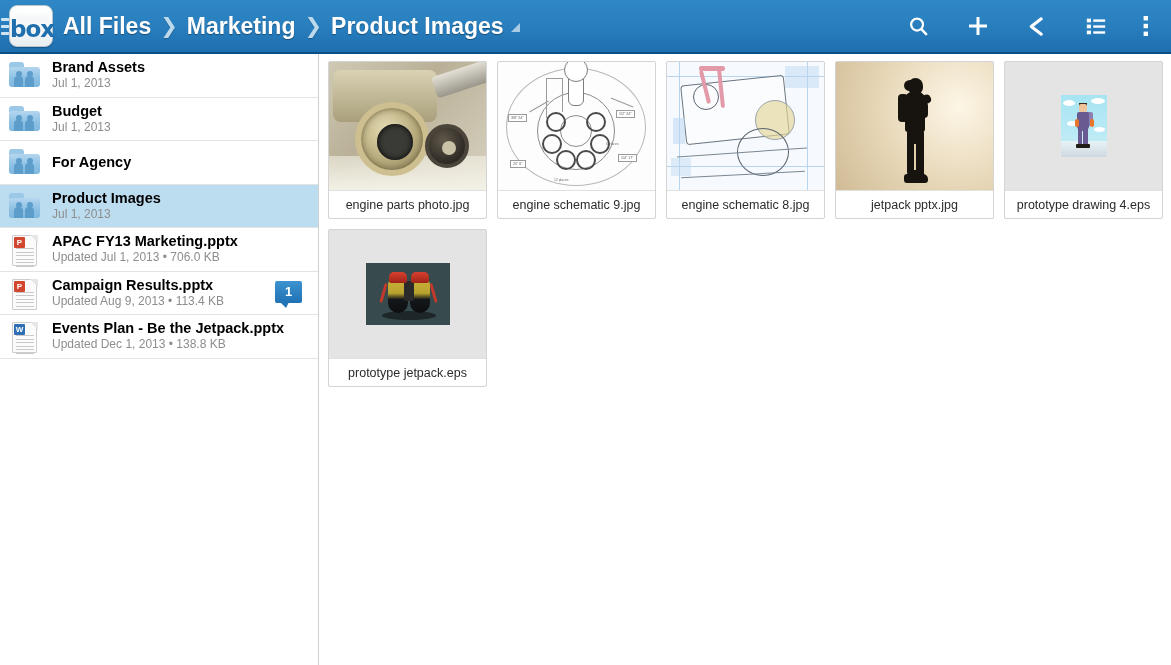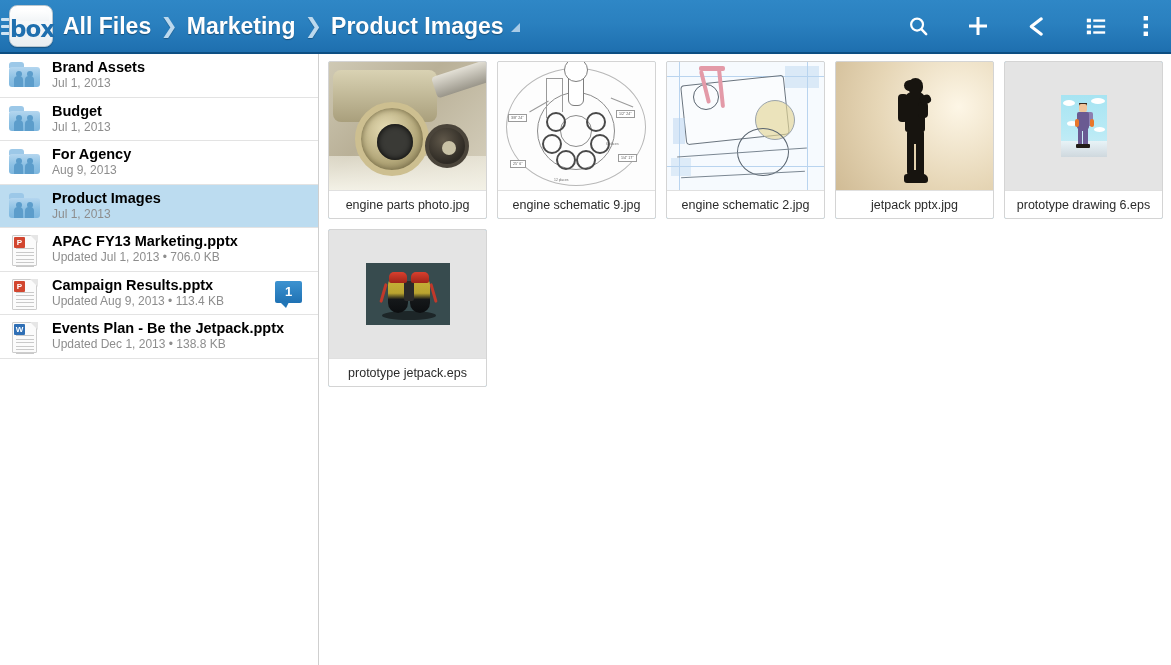--- a/index.html
+++ b/index.html
@@ -437,21 +437,20 @@
           <div class="tab"></div>
           <div class="body"></div>
           <div class="h1"></div>
           <div class="h2"></div>
           <div class="p1"></div>
           <div class="p2"></div>
         </div>
     </div>
     <div class="row-text">
       <div class="row-title">For Agency</div>
-      <div class="row-sub">Aug 9, 2013</div>
     </div>
   </div>
 
   <div class="side-row selected">
     <div class="row-icon">
       <div class="ico-folder">
           <div class="tab"></div>
           <div class="body"></div>
           <div class="h1"></div>
           <div class="h2"></div>
@@ -593,21 +592,21 @@
           <div class="circ" style="left:26px;top:22px;width:26px;height:26px"></div>
           <div class="pink-line" style="left:36px;top:8px;width:4px;height:34px;transform:rotate(-14deg)"></div>
           <div class="pink-line" style="left:52px;top:6px;width:4px;height:40px;transform:rotate(-6deg)"></div>
           <div class="pink-line" style="left:32px;top:4px;width:26px;height:5px"></div>
           <div class="gray-line" style="left:10px;top:90px;width:130px;height:1px;transform:rotate(-4deg)"></div>
           <div class="gray-line" style="left:14px;top:112px;width:124px;height:1px;transform:rotate(-3deg)"></div>
           <div class="blue-line" style="left:6px;top:56px;width:12px;height:26px;background:rgba(185,212,239,.5)"></div>
           <div class="blue-line" style="left:4px;top:96px;width:20px;height:18px;background:rgba(185,212,239,.4)"></div>
         </div>
       </div>
-      <div class="tile-label">engine schematic 2.jpg</div>
+      <div class="tile-label">engine schematic 8.jpg</div>
     </div>
 
     <div class="tile">
       <div class="tile-thumb">
         <div class="art art-jet">
           <div class="person">
             <div class="pack"></div>
             <div class="helmet"></div>
             <div class="head"></div>
             <div class="torso"></div>
@@ -634,21 +633,21 @@
           <div class="fig-hair"></div>
           <div class="fig-head"></div>
           <div class="fig-body"></div>
           <div class="flame1"></div>
           <div class="flame2"></div>
           <div class="fig-legs"></div>
           <div class="fig-split"></div>
           <div class="fig-shoe"></div>
         </div>
       </div>
-      <div class="tile-label">prototype drawing 6.eps</div>
+      <div class="tile-label">prototype drawing 4.eps</div>
     </div>
 
     <div class="tile">
       <div class="tile-thumb art-proto">
         <div class="proto-inner">
           <div class="shadow"></div>
           <div class="hose l"></div>
           <div class="hose r"></div>
           <div class="tank l"></div>
           <div class="tank r"></div>

